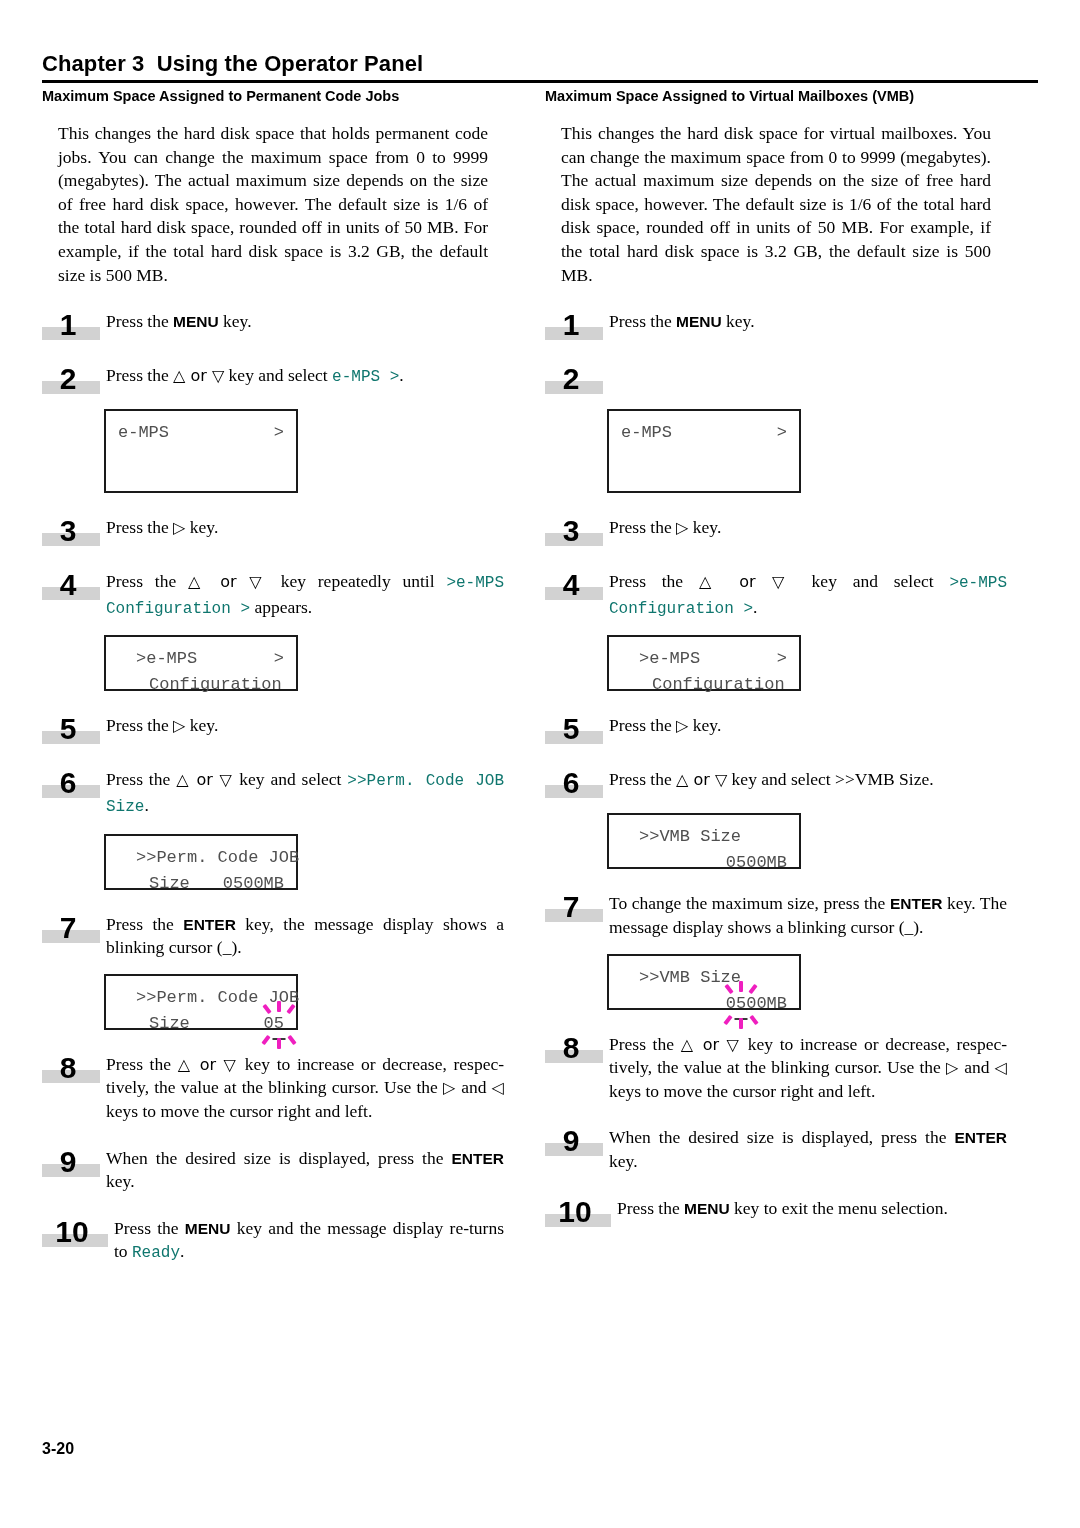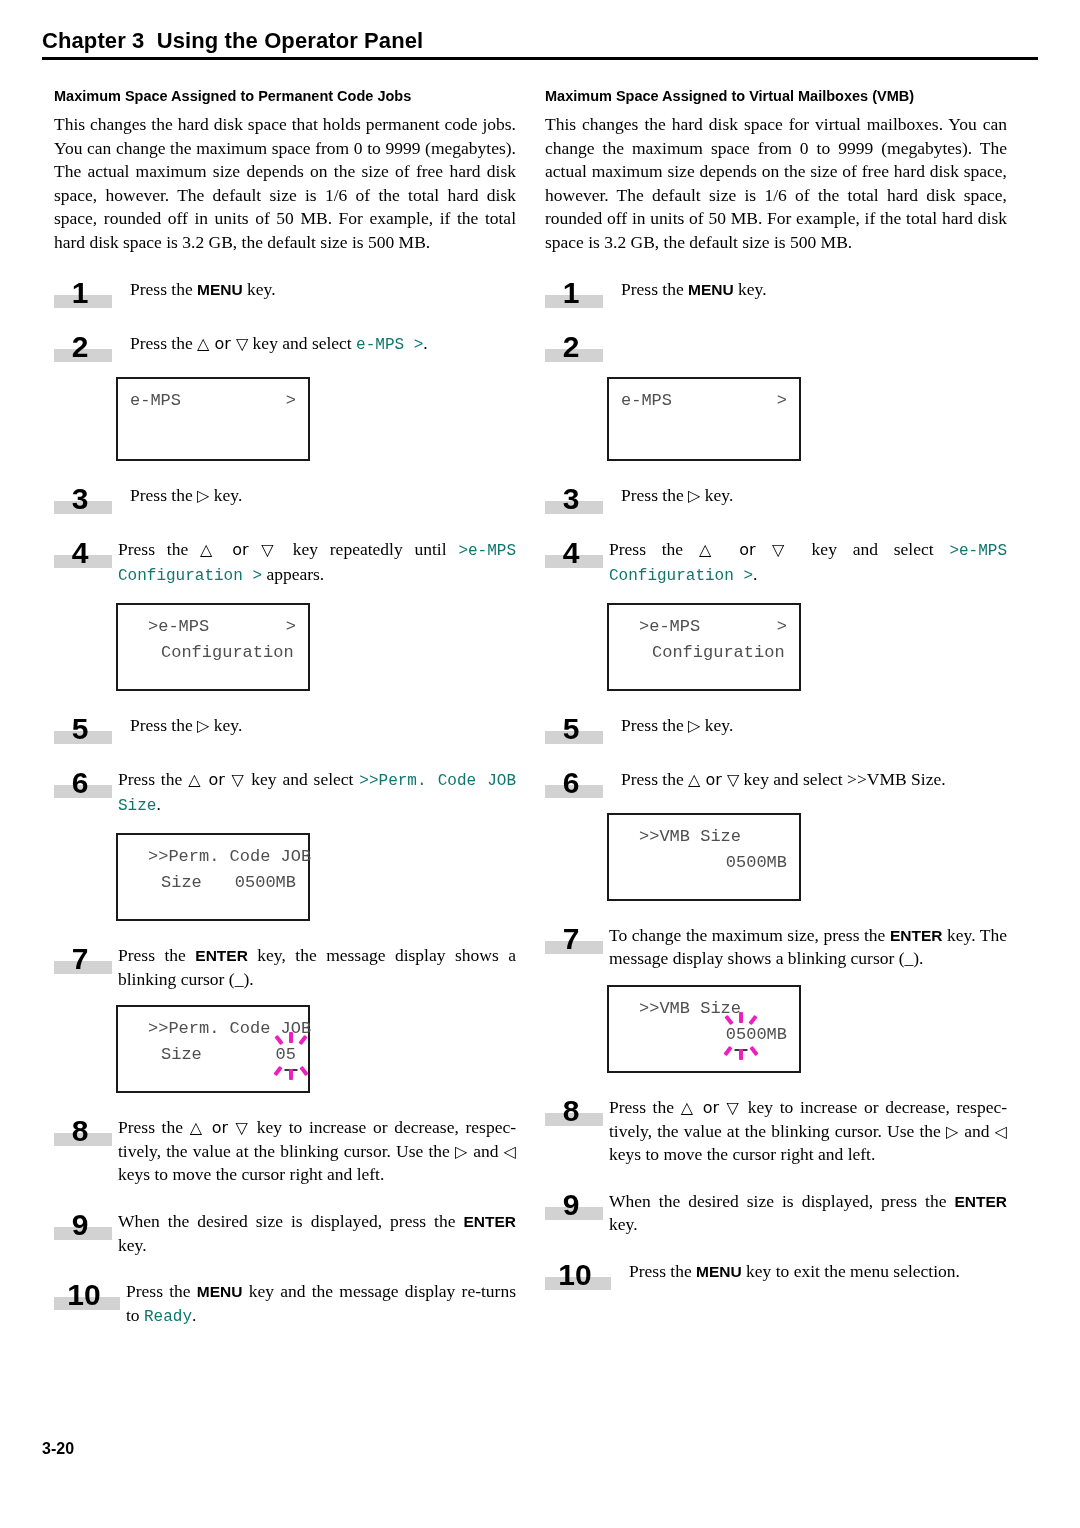--- a/index.html
+++ b/index.html
@@ -19,21 +19,21 @@
     position: absolute;
     left: 0; top: 0;
     width: 1080px;
     height: 1528px;
   }
 
   
   .chapter-header {
     position: absolute;
     left: 42px;
-    top: 28px;
+    top: 51px;
     width: 996px;
   }
   .chapter-title {
     font-family: "Liberation Sans", sans-serif;
     font-weight: bold;
     font-size: 22px;
     letter-spacing: 0.1px;
     white-space: pre;
     line-height: 26px;
   }
@@ -42,36 +42,36 @@
     border-top: 3px solid #000;
     width: 996px;
   }
 
   
   .col {
     position: absolute;
     top: 86px;
     width: 462px;
   }
-  .col-left  { left: 54px; }
+  .col-left  { left: 42px; }
   .col-right { left: 545px; }
 
   .section-head {
     font-family: "Liberation Sans", sans-serif;
     font-weight: bold;
     font-size: 14.5px;
     line-height: 20px;
     margin-bottom: 7px;
   }
   .intro {
     font-size: 17.5px;
     line-height: 23.6px;
     text-align: justify;
     text-justify: inter-word;
-    margin: 0;
+    margin: 16px;
   }
 
   
   .step {
     position: relative;
     display: flex;
     align-items: flex-start;
     margin-top: 20px;
   }
   .step-num {
@@ -104,21 +104,21 @@
   .step-num.wide { width: 66px; }
   .step-num.wide .bar { width: 66px; }
 
   .step-body {
     flex: 1 1 auto;
     font-size: 17.5px;
     line-height: 23.6px;
     padding-top: 3px;
     text-align: justify;
   }
-  .step-body.nojust { text-align: left; margin-left: 12px; }
+  .step-body.nojust { text-align: left; }
   .step-body b,
   .kbd {
     font-family: "Liberation Sans", sans-serif;
     font-weight: bold;
     font-size: 15.5px;
   }
   .mono {
     font-family: "Liberation Mono", monospace;
     font-size: 16px;
     color: #0f766e;
@@ -132,21 +132,21 @@
   .lcd {
     position: relative;
     border: 2.5px solid #1a1a1a;
     box-sizing: border-box;
     margin: 14px 0 0 62px;
     padding: 9px 12px 9px 12px;
     width: 194px;
     height: 84px;
     background: #fff;
   }
-  .lcd.tall { height: 88px; padding-left: 30px; }
+  .lcd.tall { height: 56px; padding-left: 30px; }
   .lcd-line {
     font-family: "Liberation Mono", monospace;
     font-size: 17px;
     line-height: 26px;
     color: #4f4f4f;
     white-space: pre;
     position: relative;
   }
   .lcd-line.right { text-align: right; }
   .lcd-line.indent { padding-left: 13px; }

